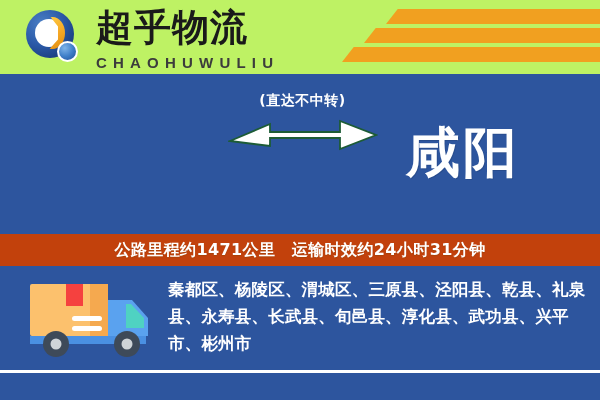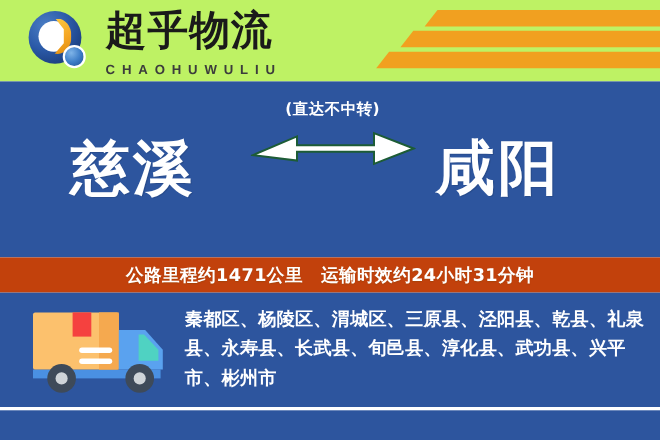--- a/index.html
+++ b/index.html
@@ -71,21 +71,21 @@
     font-family: "DejaVu Sans", sans-serif;
     font-size: 37px;
     font-weight: bold;
     color: #1a1a1a;
     letter-spacing: 1px;
     line-height: 40px;
     white-space: nowrap;
   }
   .logo-en {
     font-family: "Liberation Sans", sans-serif;
-    font-size: 12px;
+    font-size: 15px;
     font-weight: bold;
     color: #3c3c3c;
     letter-spacing: 6.2px;
     line-height: 16px;
     margin-top: 7px;
     white-space: nowrap;
   }
   .stripes {
     position: absolute;
     right: 0; top: 6px;
@@ -116,21 +116,21 @@
     font-family: "DejaVu Sans", sans-serif;
     font-size: 54px;
     font-weight: bold;
     color: #ffffff;
     letter-spacing: 3px;
     line-height: 70px;
     white-space: nowrap;
     text-shadow: 1px 1px 0 rgba(0,0,0,0.10);
   }
   .city.origin      { left: 64px; }
-  .city.destination { left: 396px; }
+  .city.destination { left: 406px; }
 
   .arrow-block {
     position: absolute;
     left: 225px; top: 16px;
     width: 155px; height: 110px;
     text-align: center;
   }
   .note-top {
     font-family: "DejaVu Sans", sans-serif;
     font-size: 14px;
@@ -225,21 +225,20 @@
 
     <div class="stripes">
       <div class="stripe s1"></div>
       <div class="stripe s2"></div>
       <div class="stripe s3"></div>
     </div>
   </div>
 
   <div class="route">
 
-    <div class="city origin">慈溪</div>
 
     <div class="arrow-block">
       <div class="note-top">(直达不中转)</div>
 
       <svg class="arrow-svg" width="150" height="34" viewBox="0 0 150 34">
         <polygon points="2,23 42,6 42,14 112,14 112,3 148,17 112,31 112,20 42,20 42,28" fill="#ffffff" stroke="#1d5c36" stroke-width="1.8" stroke-linejoin="miter"></polygon>
       </svg>
 
     </div>
 

